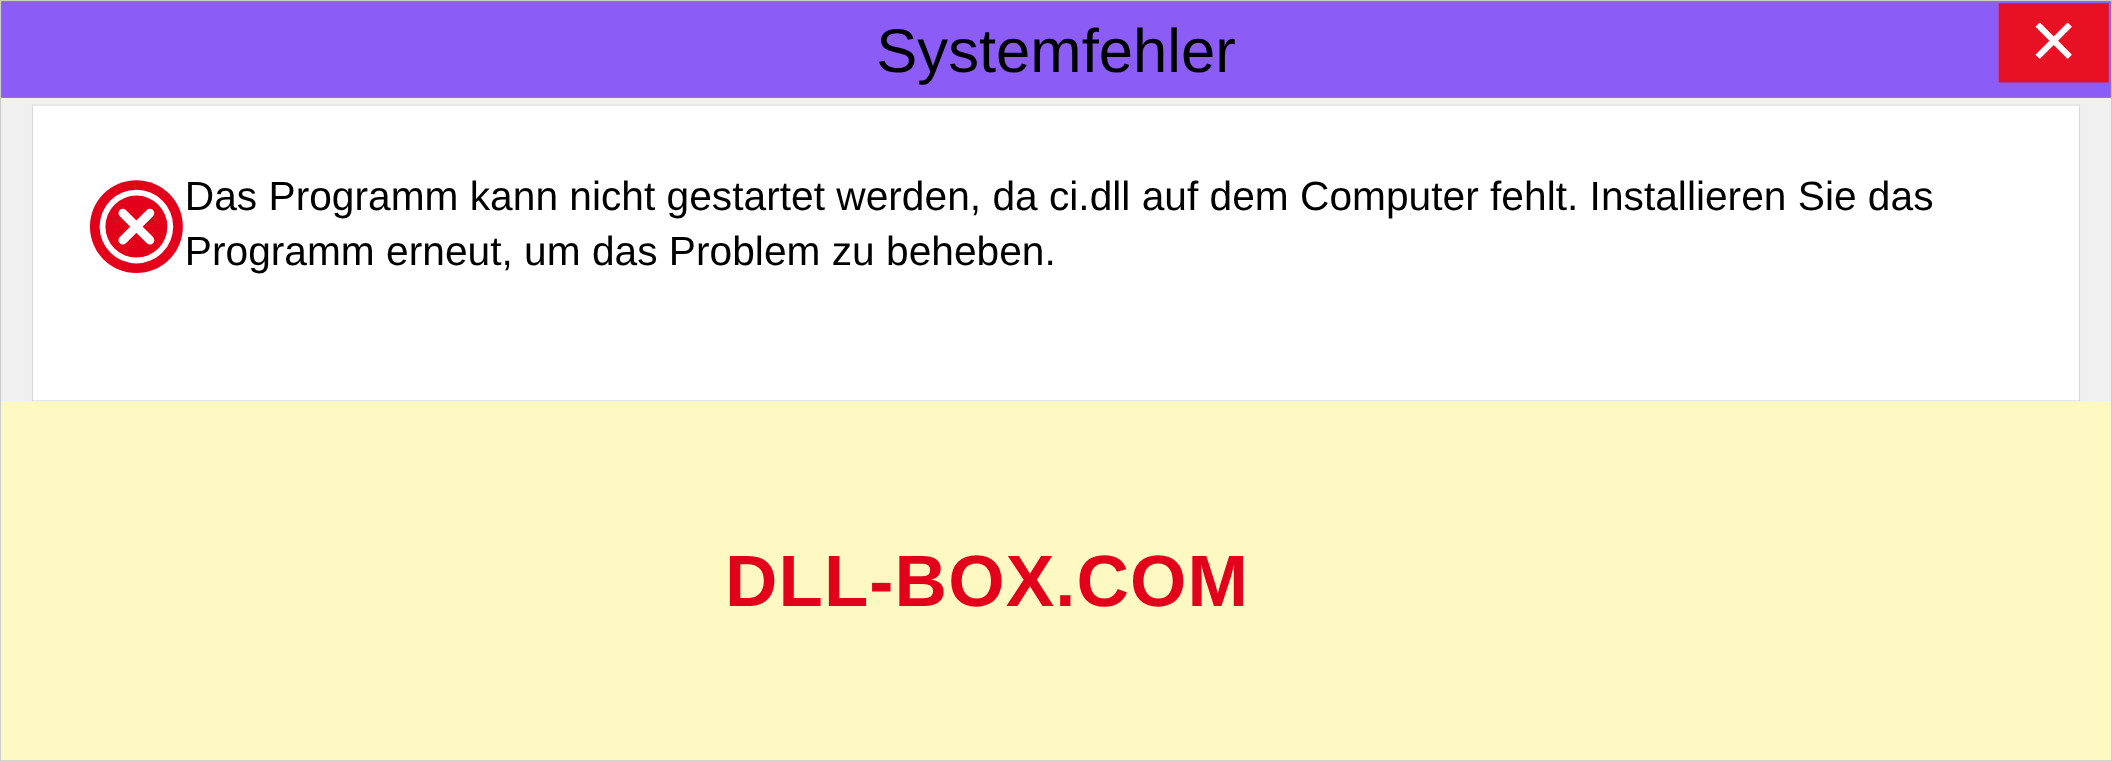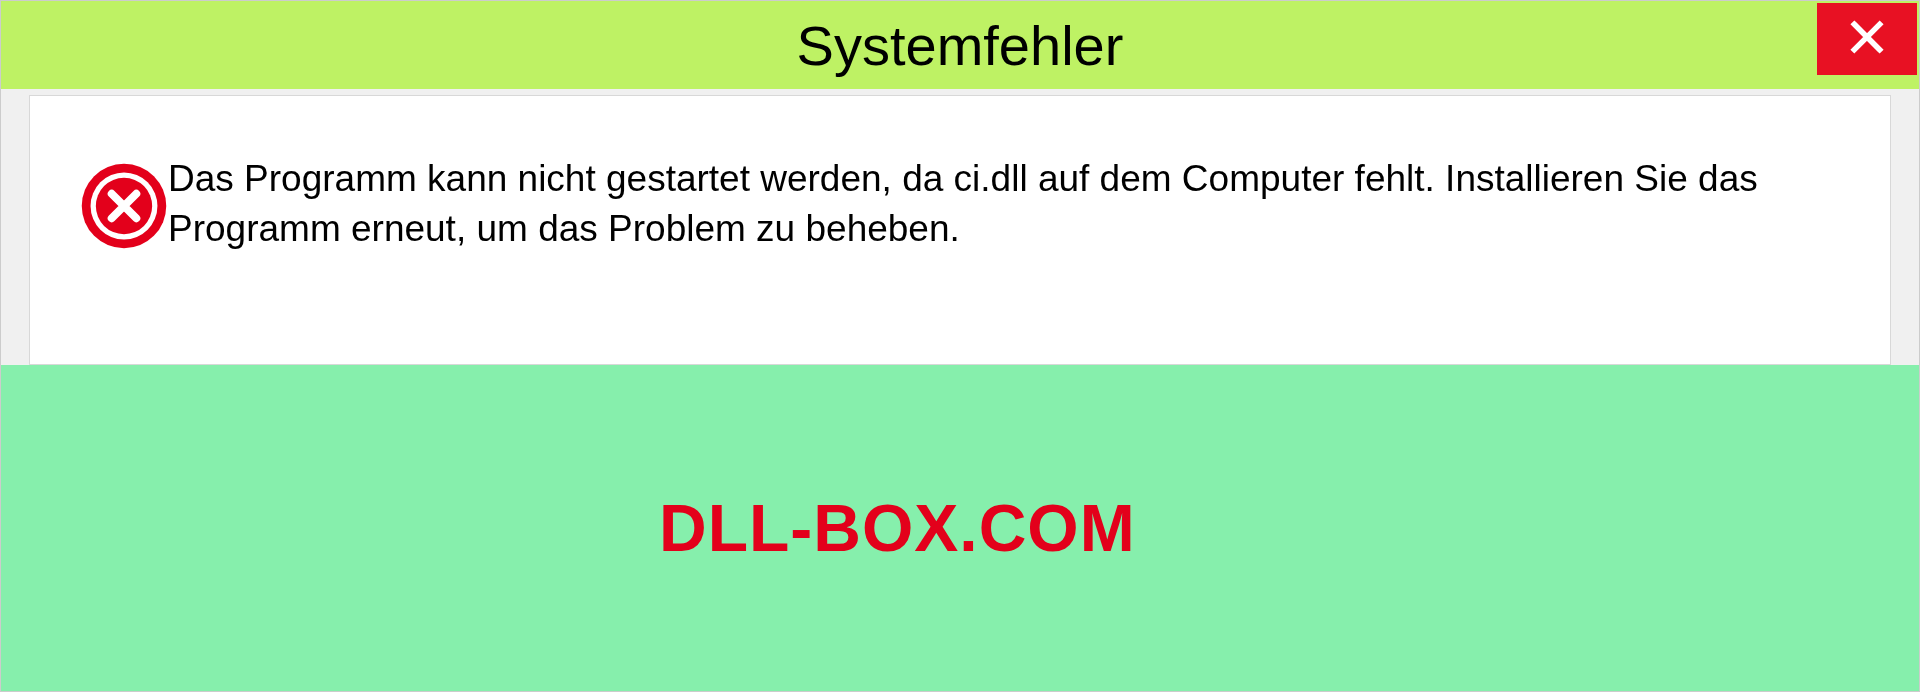--- a/index.html
+++ b/index.html
@@ -21,21 +21,21 @@
       border: 1px solid #cccccc;
       display: flex;
       flex-direction: column;
     }
     .titlebar {
       height: 88px;
       display: flex;
       align-items: flex-start;
       justify-content: center;
       position: relative;
-      background: #bef264;
+      background: #8b5cf6;
     }
     .title {
       font-size: 56px;
       color: #000000;
       font-weight: 400;
       margin-top: 12px;
     }
     .close-btn {
       position: absolute;
       right: 2px;
@@ -76,21 +76,21 @@
       line-height: 1.35;
       color: #000000;
       font-weight: 400;
     }
     .footer {
       flex: 1;
       display: flex;
       align-items: center;
       justify-content: space-between;
       padding: 0 38px 0 38px;
-      background: #86efac;
+      background: #fef9c3;
     }
     .watermark {
       font-size: 66px;
       font-weight: 800;
       color: #e3001b;
       letter-spacing: 1px;
       font-family: Arial, sans-serif;
       margin-left: 620px;
     }
     .ok-btn {

